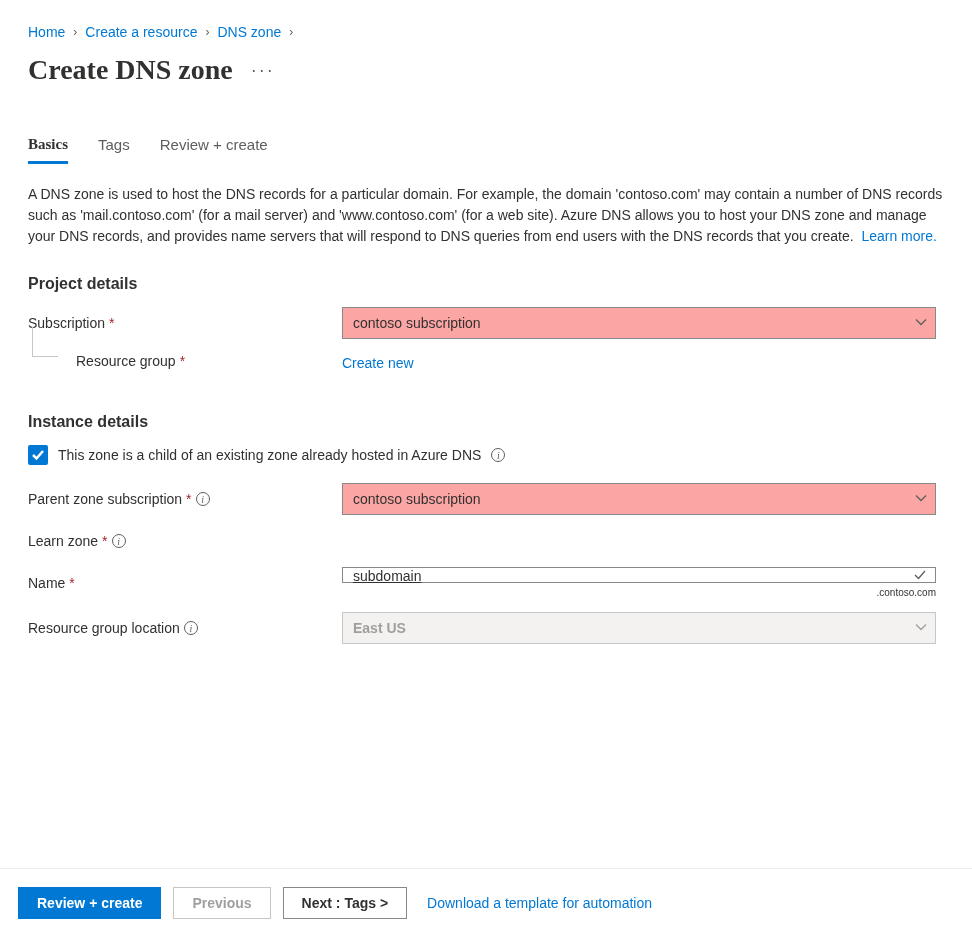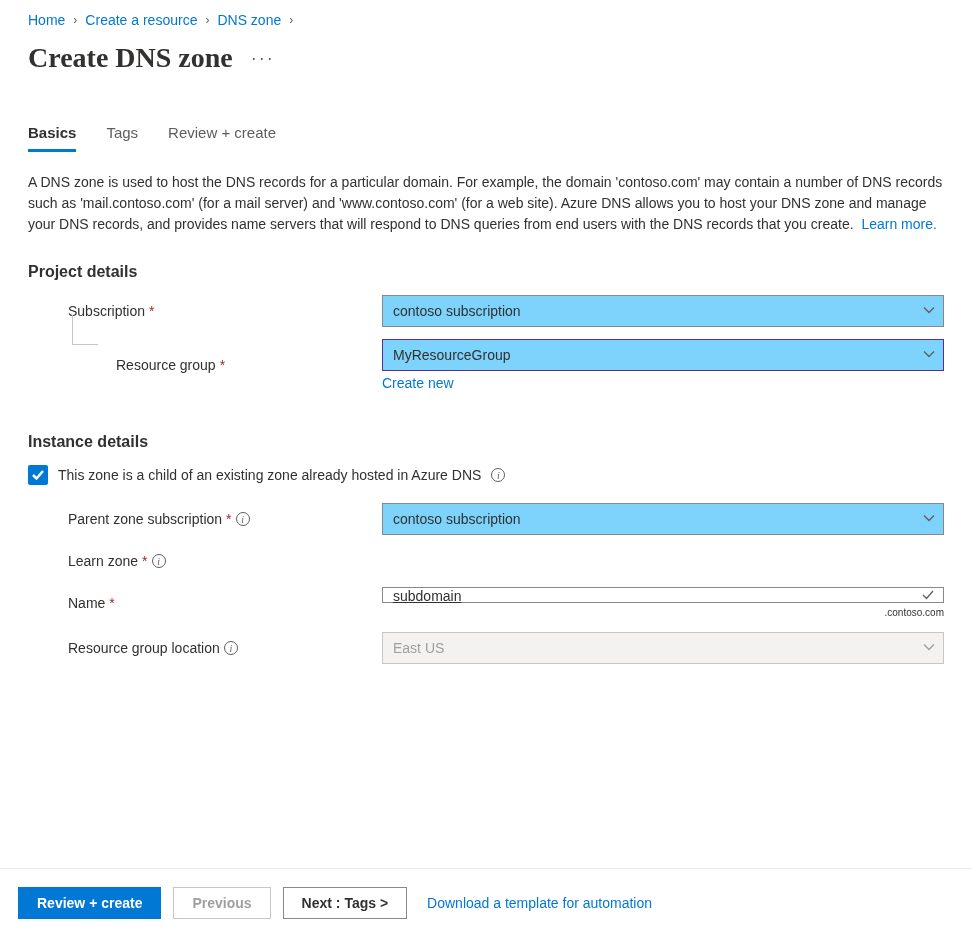--- a/index.html
+++ b/index.html
@@ -10,21 +10,21 @@
     body {
       font-family: 'Segoe UI', -apple-system, BlinkMacSystemFont, sans-serif;
       font-size: 14px;
       color: #323130;
       background: #ffffff;
       width: 972px;
       height: 937px;
       position: relative;
     }
     .content-area {
-      padding: 12px 28px 0 28px;
+      padding: 24px 28px 0 28px;
     }
     
     .breadcrumb {
       display: flex;
       align-items: center;
       gap: 8px;
       font-size: 14px;
     }
     .breadcrumb a {
       color: #0078d4;
@@ -66,20 +66,21 @@
       padding-bottom: 8px;
       font-size: 15px;
       color: #605e5c;
       cursor: pointer;
       border-bottom: 3px solid transparent;
     }
     .tab.active {
       color: #323130;
       font-weight: 600;
       border-bottom-color: #0078d4;
+      font-family: Liberation Serif, serif;
     }
     
     .description {
       font-size: 14px;
       line-height: 1.5;
       color: #323130;
       margin-bottom: 28px;
       max-width: 920px;
     }
     .description a {
@@ -94,21 +95,20 @@
       font-weight: 600;
       color: #323130;
       margin-bottom: 14px;
       margin-top: 6px;
     }
     
     .form-row {
       display: flex;
       align-items: center;
       margin-bottom: 12px;
-      margin-left: 40px;
     }
     .form-row.indent {
       position: relative;
     }
     .form-row.indent .indent-connector {
       position: absolute;
       left: 4px;
       top: -24px;
       width: 26px;
       height: 30px;
@@ -131,37 +131,38 @@
       color: #a4262c;
     }
     .form-control-wrap {
       flex: 1;
       max-width: 594px;
     }
     .select-box {
       width: 100%;
       height: 32px;
       border: 1px solid #8a8886;
-      background: #7dd3fc;
+      background: #fca5a5;
       display: flex;
       align-items: center;
       padding: 0 8px 0 10px;
       font-size: 14px;
       color: #323130;
       cursor: pointer;
       position: relative;
     }
     .select-box.focused {
       border-color: #5c2d91;
     }
     .select-box.disabled {
       background: #f3f2f1;
       color: #a19f9d;
       border-color: #c8c6c4;
       cursor: default;
+      font-weight: bold;
     }
     .select-box .chev {
       margin-left: auto;
       color: #605e5c;
     }
     .select-box.disabled .chev {
       color: #a19f9d;
     }
     .select-box svg {
       width: 12px;
@@ -338,28 +339,20 @@
     </div>
   </div>
 
   <div class="form-row indent">
     <div class="indent-connector"></div>
     <div class="form-label">
       <span>Resource group</span>
       <span class="req">*</span>
     </div>
     <div class="form-control-wrap">
-      <div class="select-box focused">
-        <span>MyResourceGroup</span>
-        <span class="chev">
-          <svg viewBox="0 0 12 12">
-              <path d="M1 3.5 L6 8.5 L11 3.5" stroke="currentColor" stroke-width="1.3" fill="none"></path>
-            </svg>
-        </span>
-      </div>
       <a class="below-link">Create new</a>
     </div>
   </div>
 
   <div class="spacer"></div>
 
   <h3 class="section-heading">Instance details</h3>
 
   <div class="checkbox-row">
     <div class="checkbox">

